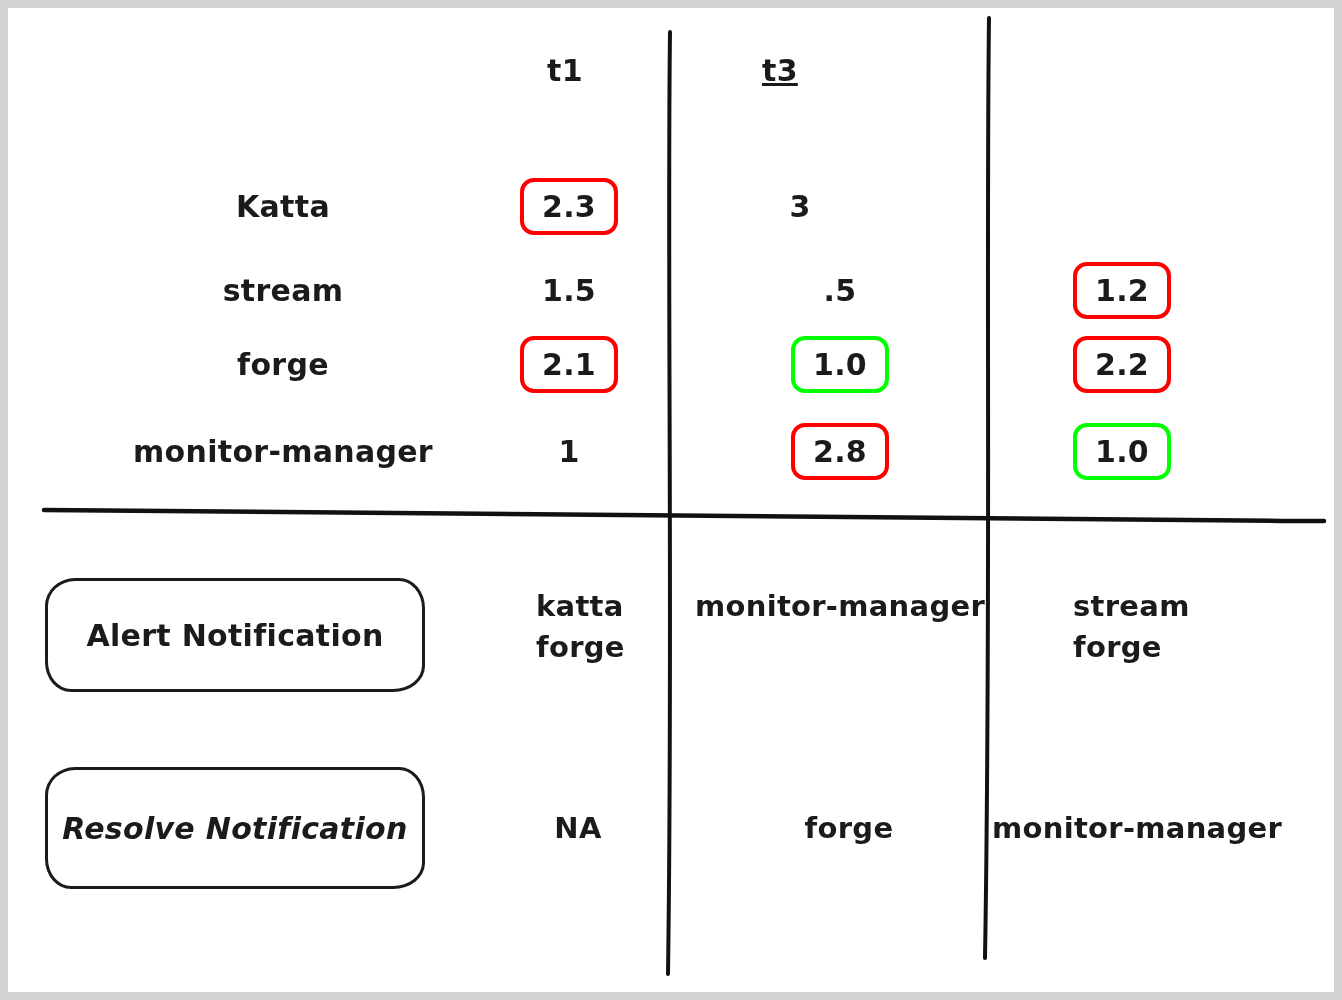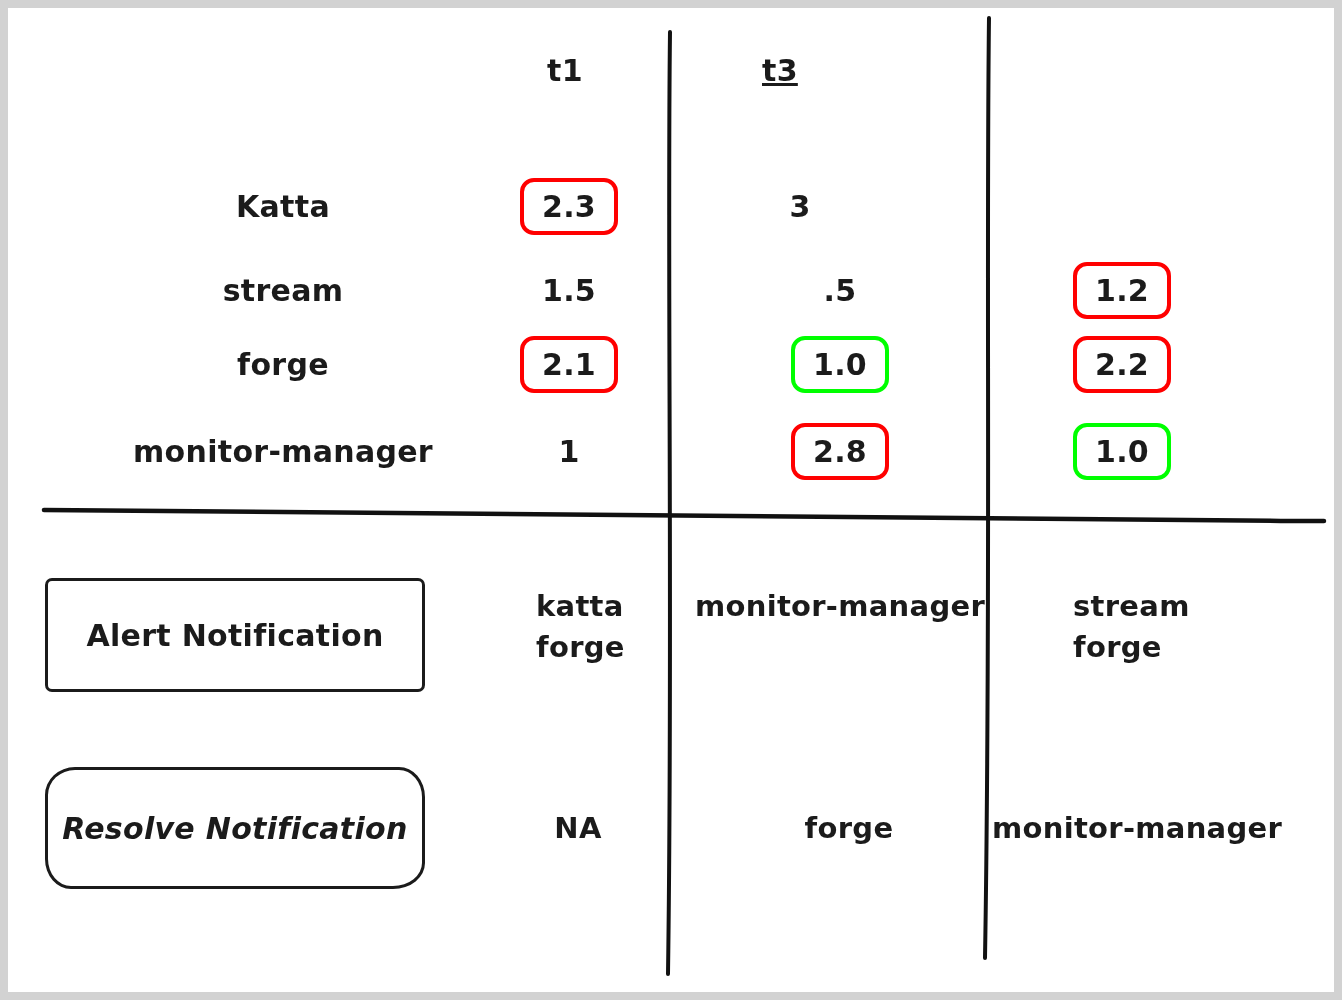--- a/index.html
+++ b/index.html
@@ -69,21 +69,21 @@
   .pill {
     width: 374px;
     border: 3.5px solid var(--ink, #1b1b1b);
     border-radius: 30px 26px 32px 26px / 28px 30px 26px 30px;
     display: flex;
     align-items: center;
     justify-content: center;
     font-size: 30px;
     background: var(--canvas, #ffffff);
   }
-  .pill-alert   { height: 108px; border-radius: 7px; }
+  .pill-alert   { height: 108px; }
   .pill-resolve { height: 116px; font-style: italic; }
 
   .notif-cell { font-size: 29px; }
   .alert-row .cell { align-items: flex-start; padding-top: 16px; }
   .alert-row .c-t0 { justify-content: flex-start; padding-left: 98px; }
   .alert-row .pill-cell { align-items: center; padding-top: 0; }
   .stack { display: flex; flex-direction: column; line-height: 41px; }
   .resolve-row .c-t0 { justify-content: center; padding-left: 48px; }
   .resolve-row .c-t1 { padding-left: 40px; }
   .resolve-row .c-t3 { padding-left: 4px; }

